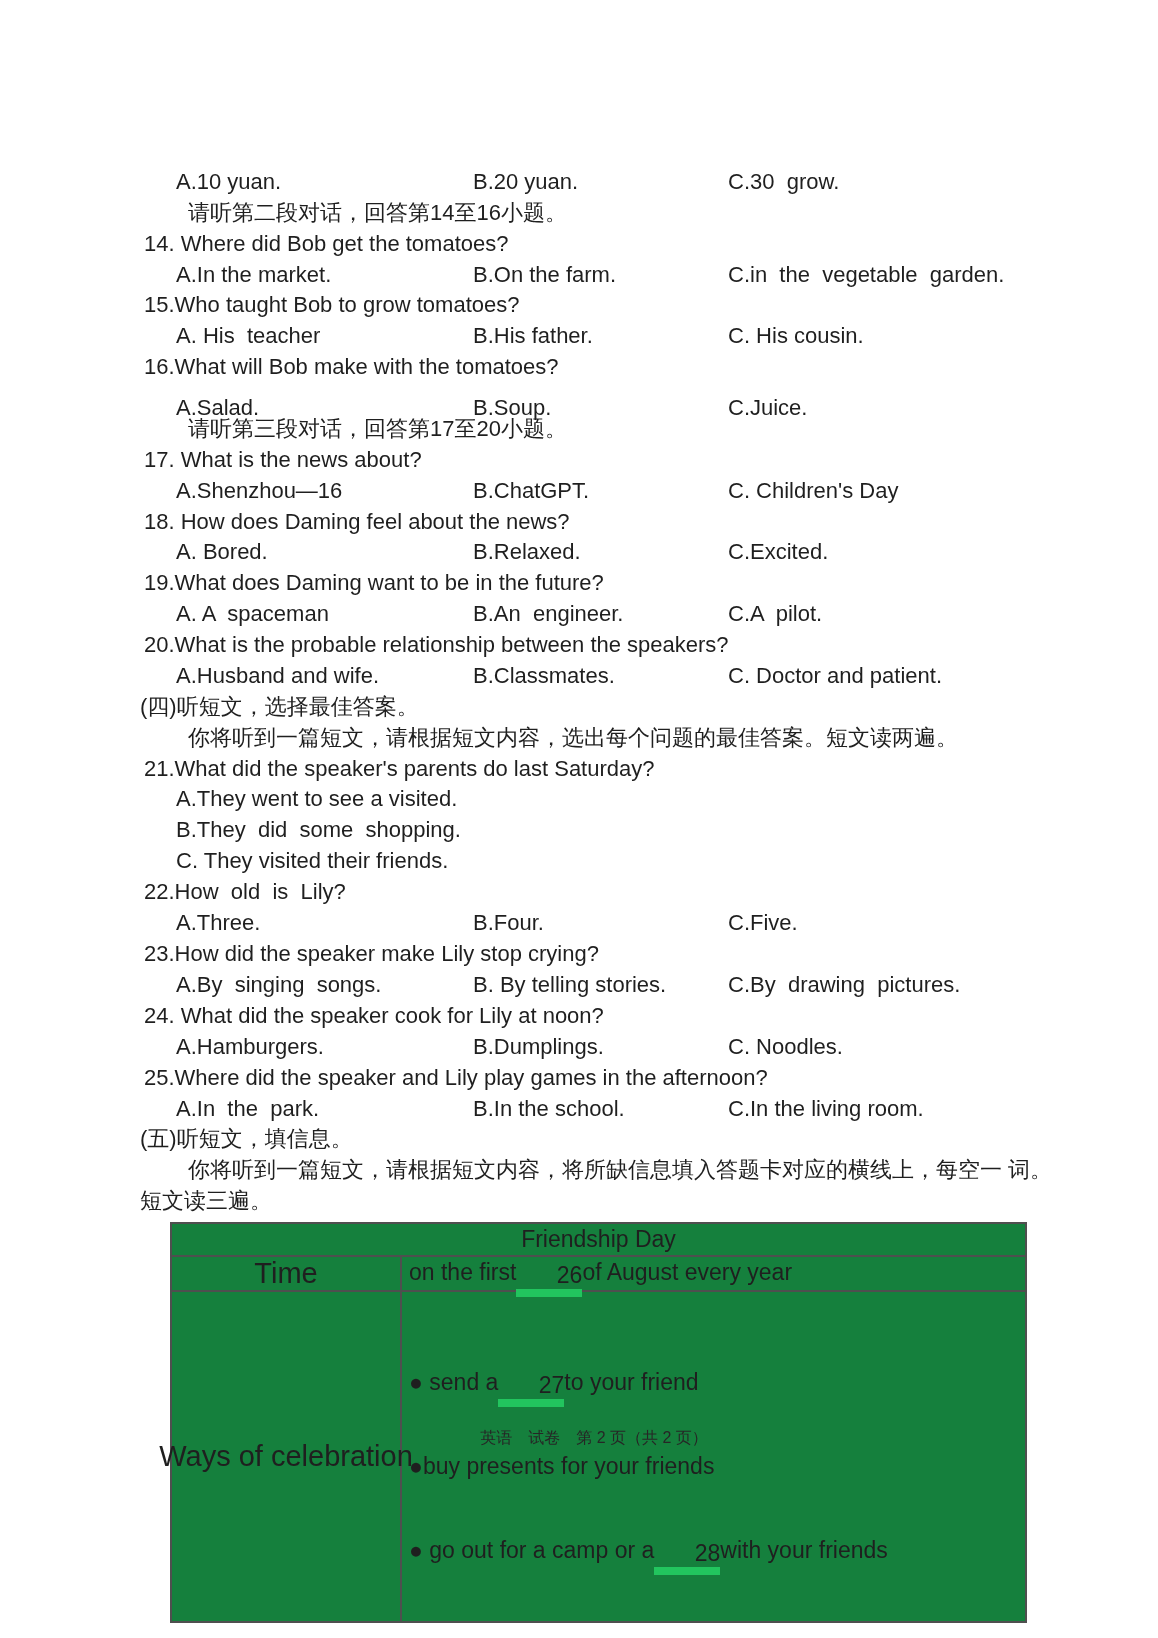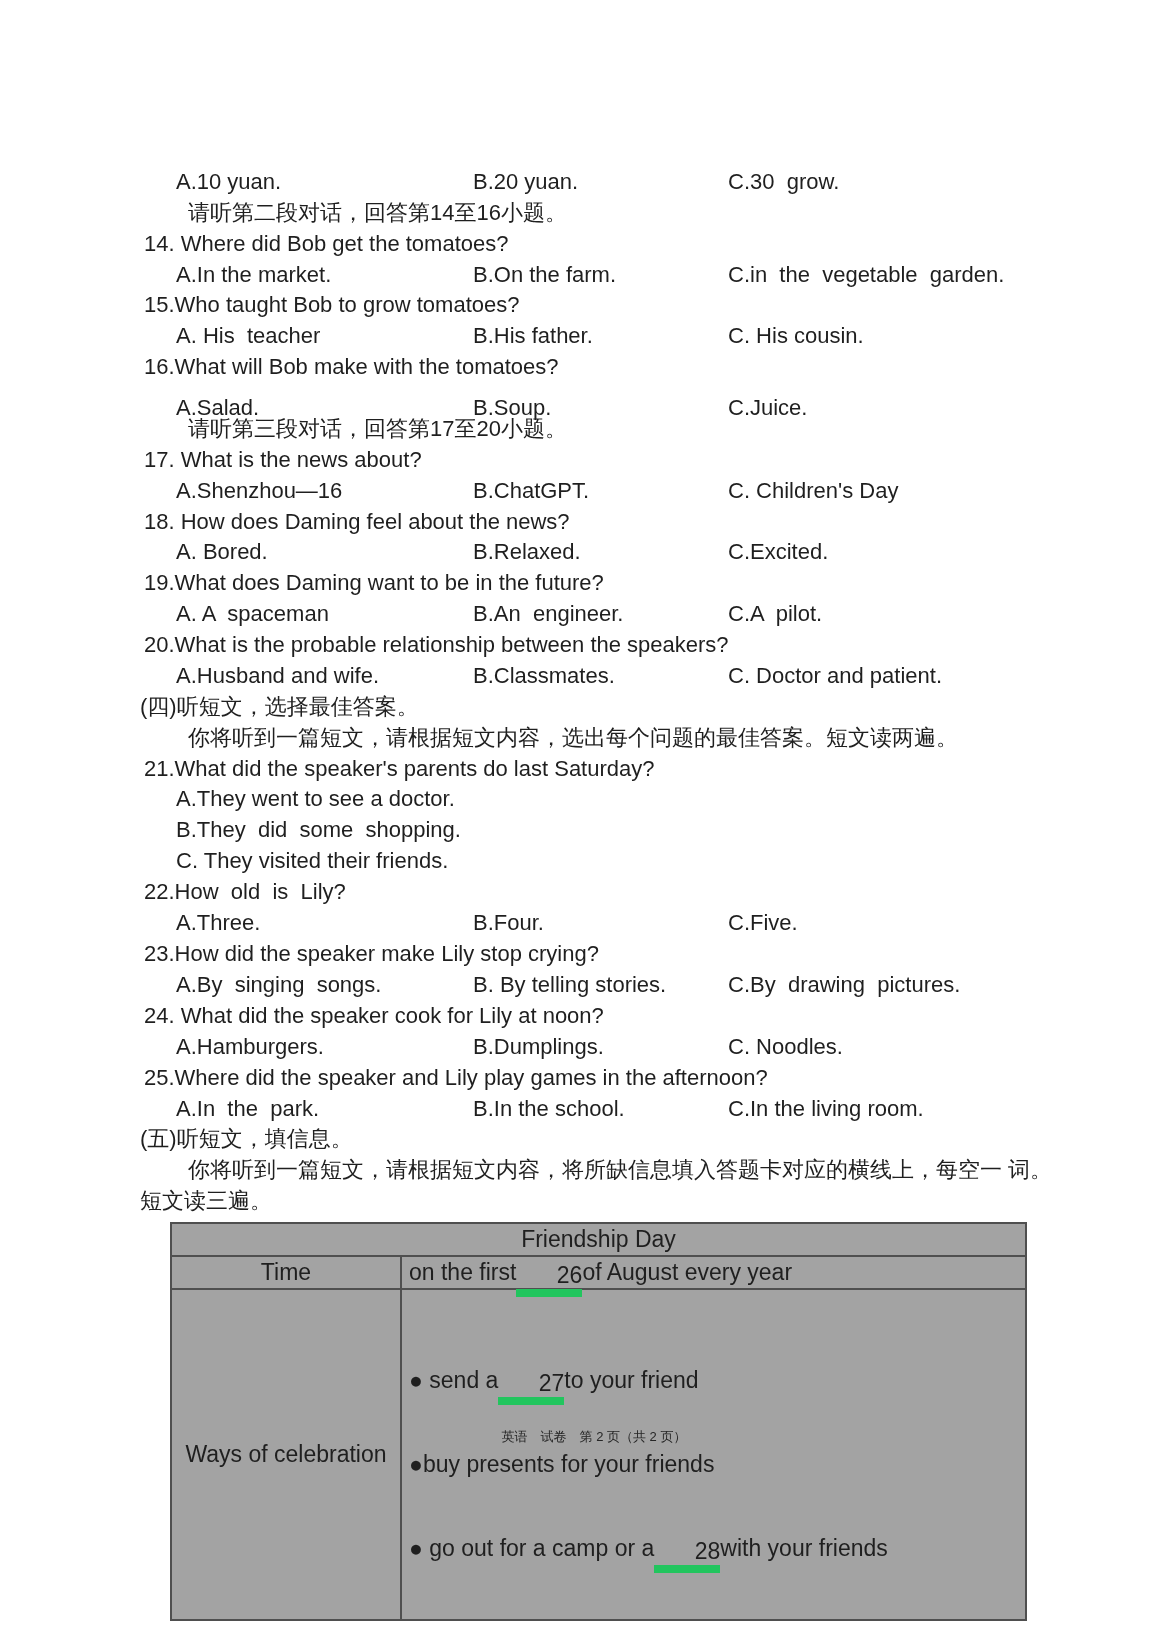--- a/index.html
+++ b/index.html
@@ -7,31 +7,31 @@
     width:1158px;height:1638px;position:relative;background:#ffffff;
     font-family:"Liberation Sans","DejaVu Sans",sans-serif;color:#1f1f1f;
     overflow:hidden;
   }
   .line{position:absolute;left:0;width:100%;height:31px;line-height:31px;font-size:22px;white-space:pre;}
   .opt{position:absolute;top:0;white-space:pre;}
   .oa{left:176px;} .ob{left:473px;} .oc{left:728px;}
   .q{left:144px;} .cn{left:188px;} .sec{left:140px;}
   .single{left:176px;}
   
-  .ftable{position:absolute;left:170px;top:1222px;width:853px;border:2px solid #4f4f4f;background:#a3a3a3;}
+  .ftable{position:absolute;left:170px;top:1222px;width:853px;border:2px solid #4f4f4f;background:#15803d;}
   .ftitle{height:31px;line-height:31px;text-align:center;font-size:23px;border-bottom:2px solid #4f4f4f;white-space:pre;}
   .frow{display:flex;border-bottom:2px solid #4f4f4f;}
   .frow:last-child{border-bottom:none;}
-  .flabel{width:228px;border-right:2px solid #4f4f4f;display:flex;align-items:center;justify-content:center;font-size:23px;white-space:pre;flex:none;}
+  .flabel{width:228px;border-right:2px solid #4f4f4f;display:flex;align-items:center;justify-content:center;font-size:29px;white-space:pre;flex:none;}
   .fcontent{flex:1;font-size:23px;padding-left:7px;white-space:pre;}
   .row-time .fcontent{line-height:31px;height:31px;}
   .row-ways .fcontent{padding-top:2px;padding-bottom:2px;margin-top:19px;}
   .bullet-line{line-height:30px;height:30px;white-space:pre;}
   .blank{display:inline-block;width:66px;text-align:right;border-bottom:8px solid #22c55e;height:26px;line-height:24px;vertical-align:-3px;}
-  .footer{position:absolute;top:1428px;left:0;width:100%;text-align:center;font-size:13px;color:#262626;padding-left:30px;box-sizing:border-box;white-space:pre;}
+  .footer{position:absolute;top:1428px;left:0;width:100%;text-align:center;font-size:16px;color:#262626;padding-left:30px;box-sizing:border-box;white-space:pre;}
 </style>
 </head>
 <body>
 
 <div>
 
   <div class="line" style="top:166px">
     <span class="opt oa">A.10 yuan.</span>
     <span class="opt ob">B.20 yuan.</span>
     <span class="opt oc">C.30  grow.</span>
@@ -112,21 +112,21 @@
     <span class="opt sec">(四)听短文，选择最佳答案。</span>
   </div>
   <div class="line" style="top:722px">
     <span class="opt cn">你将听到一篇短文，请根据短文内容，选出每个问题的最佳答案。短文读两遍。</span>
   </div>
 
   <div class="line" style="top:753px">
     <span class="opt q">21.What did the speaker's parents do last Saturday?</span>
   </div>
   <div class="line" style="top:783px">
-    <span class="opt single">A.They went to see a doctor.</span>
+    <span class="opt single">A.They went to see a visited.</span>
   </div>
   <div class="line" style="top:814px">
     <span class="opt single">B.They  did  some  shopping.</span>
   </div>
   <div class="line" style="top:845px">
     <span class="opt single">C. They visited their friends.</span>
   </div>
 
   <div class="line" style="top:876px">
     <span class="opt q">22.How  old  is  Lily?</span>

